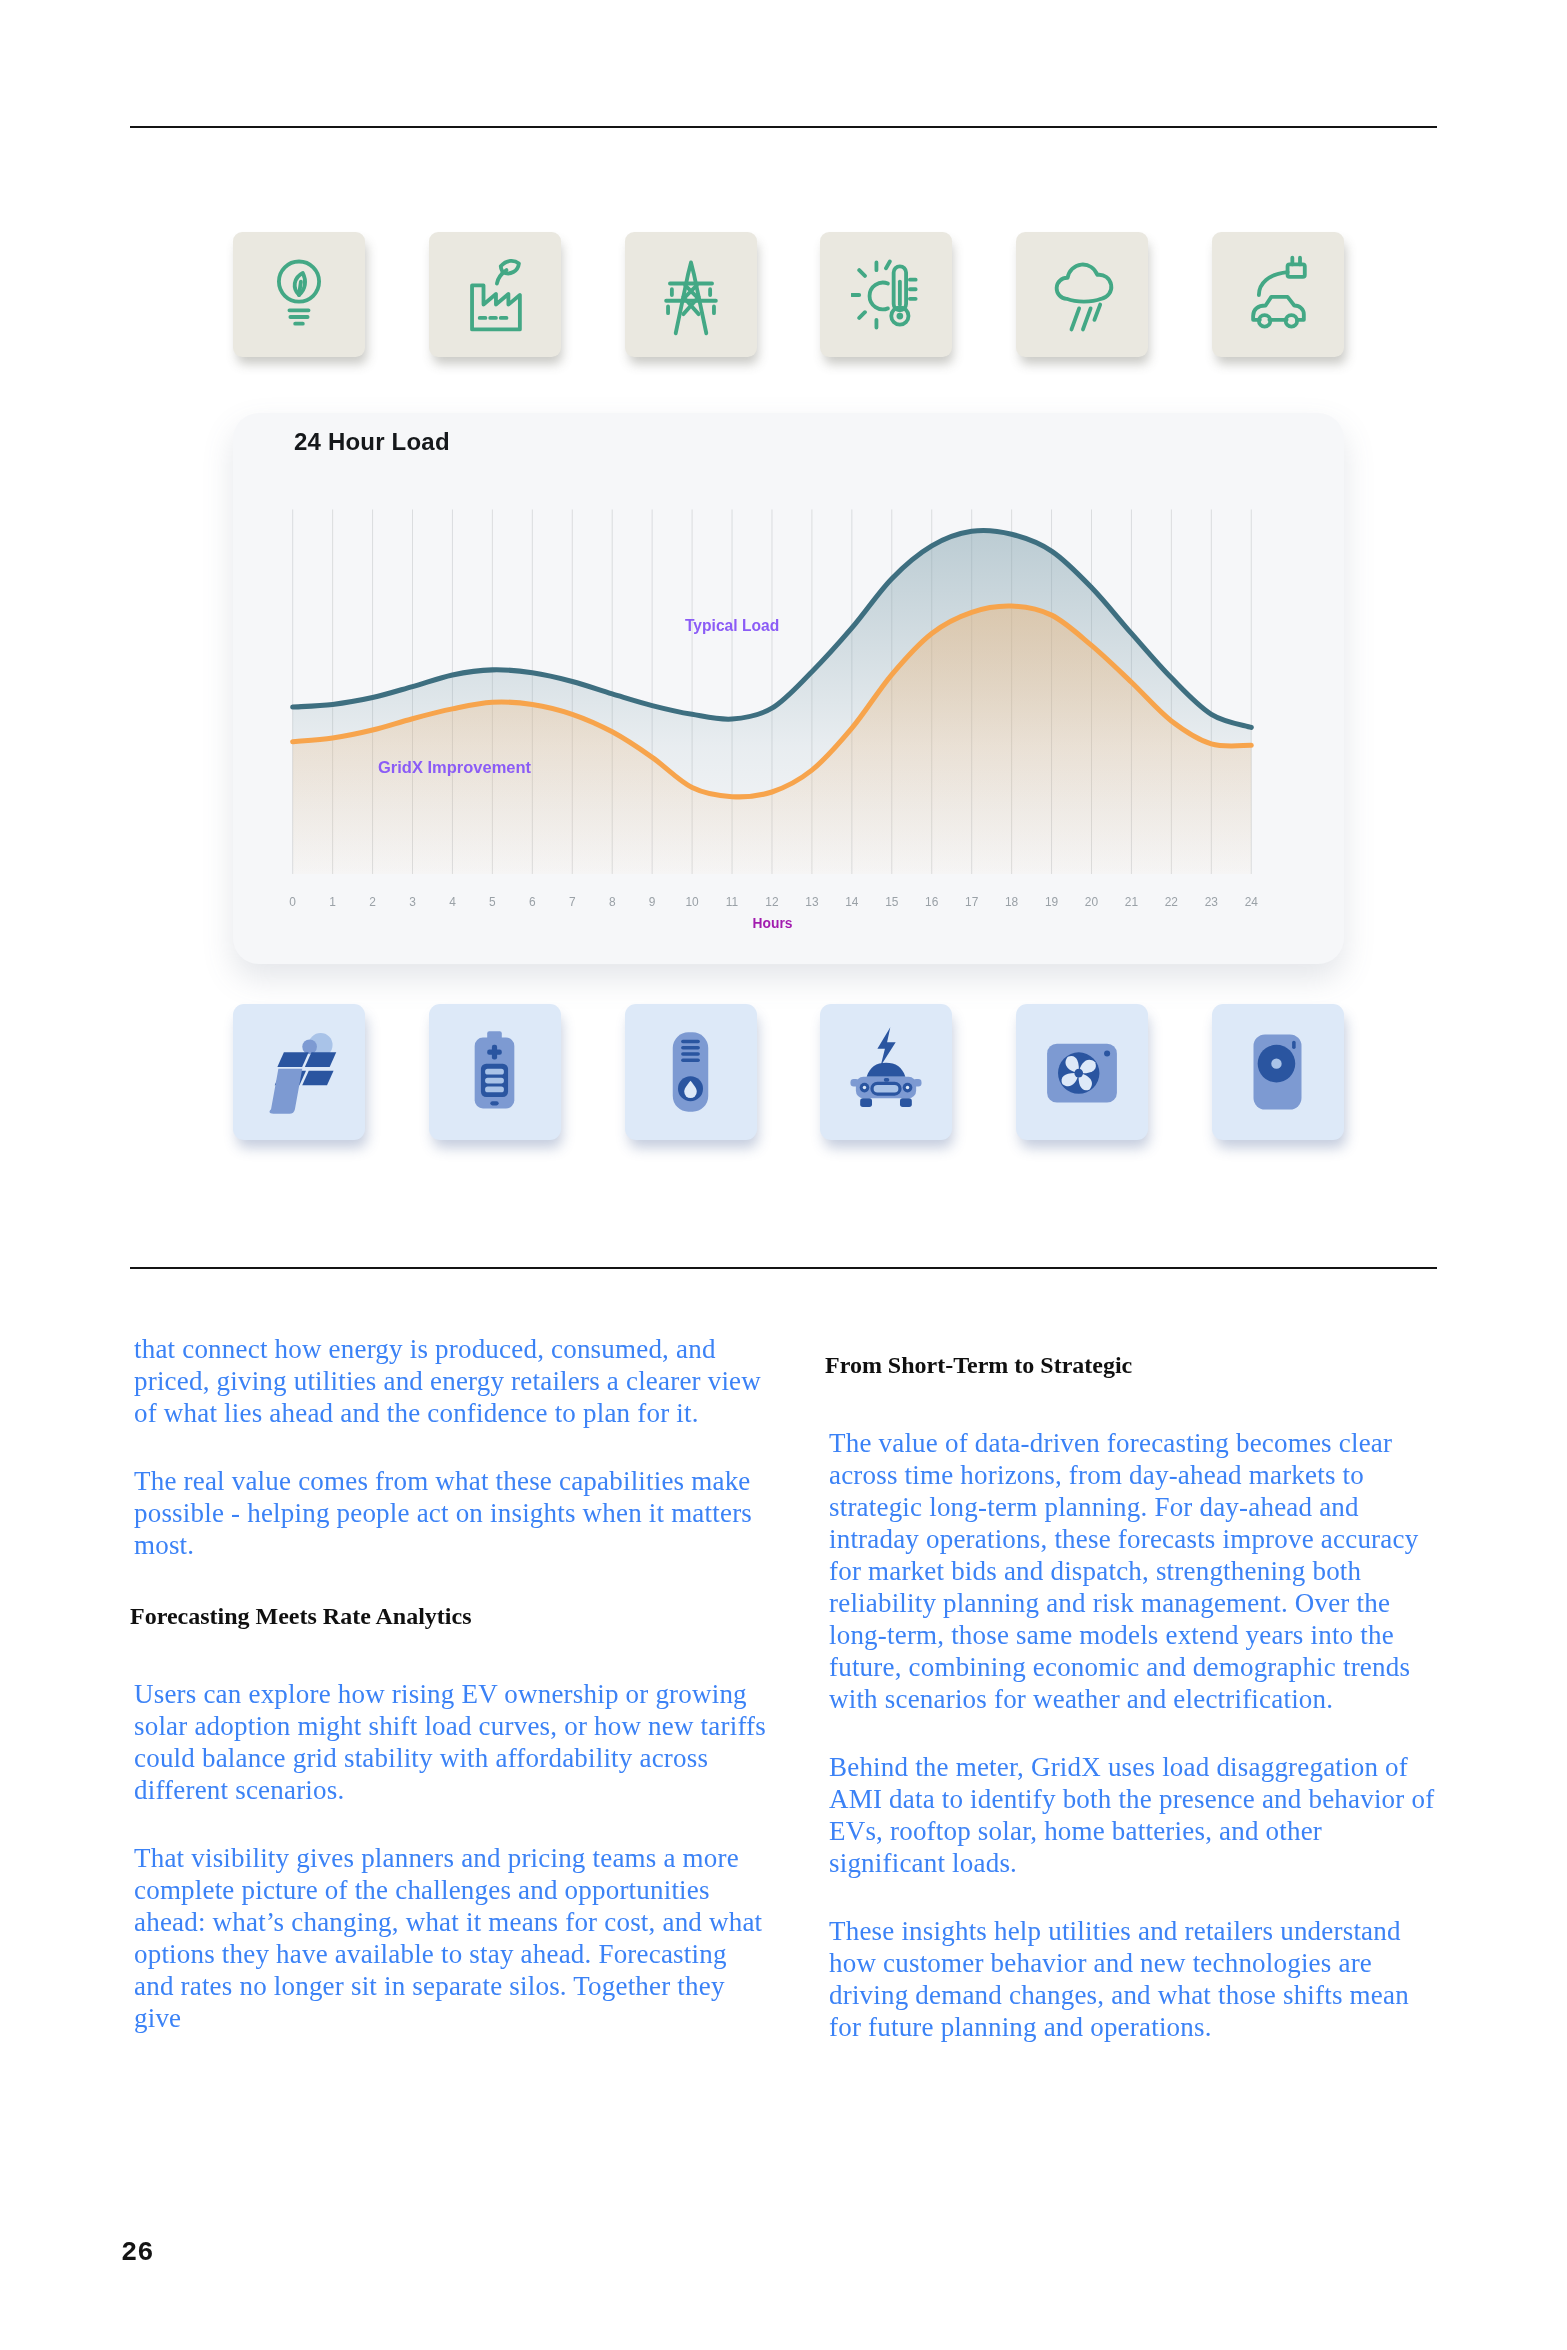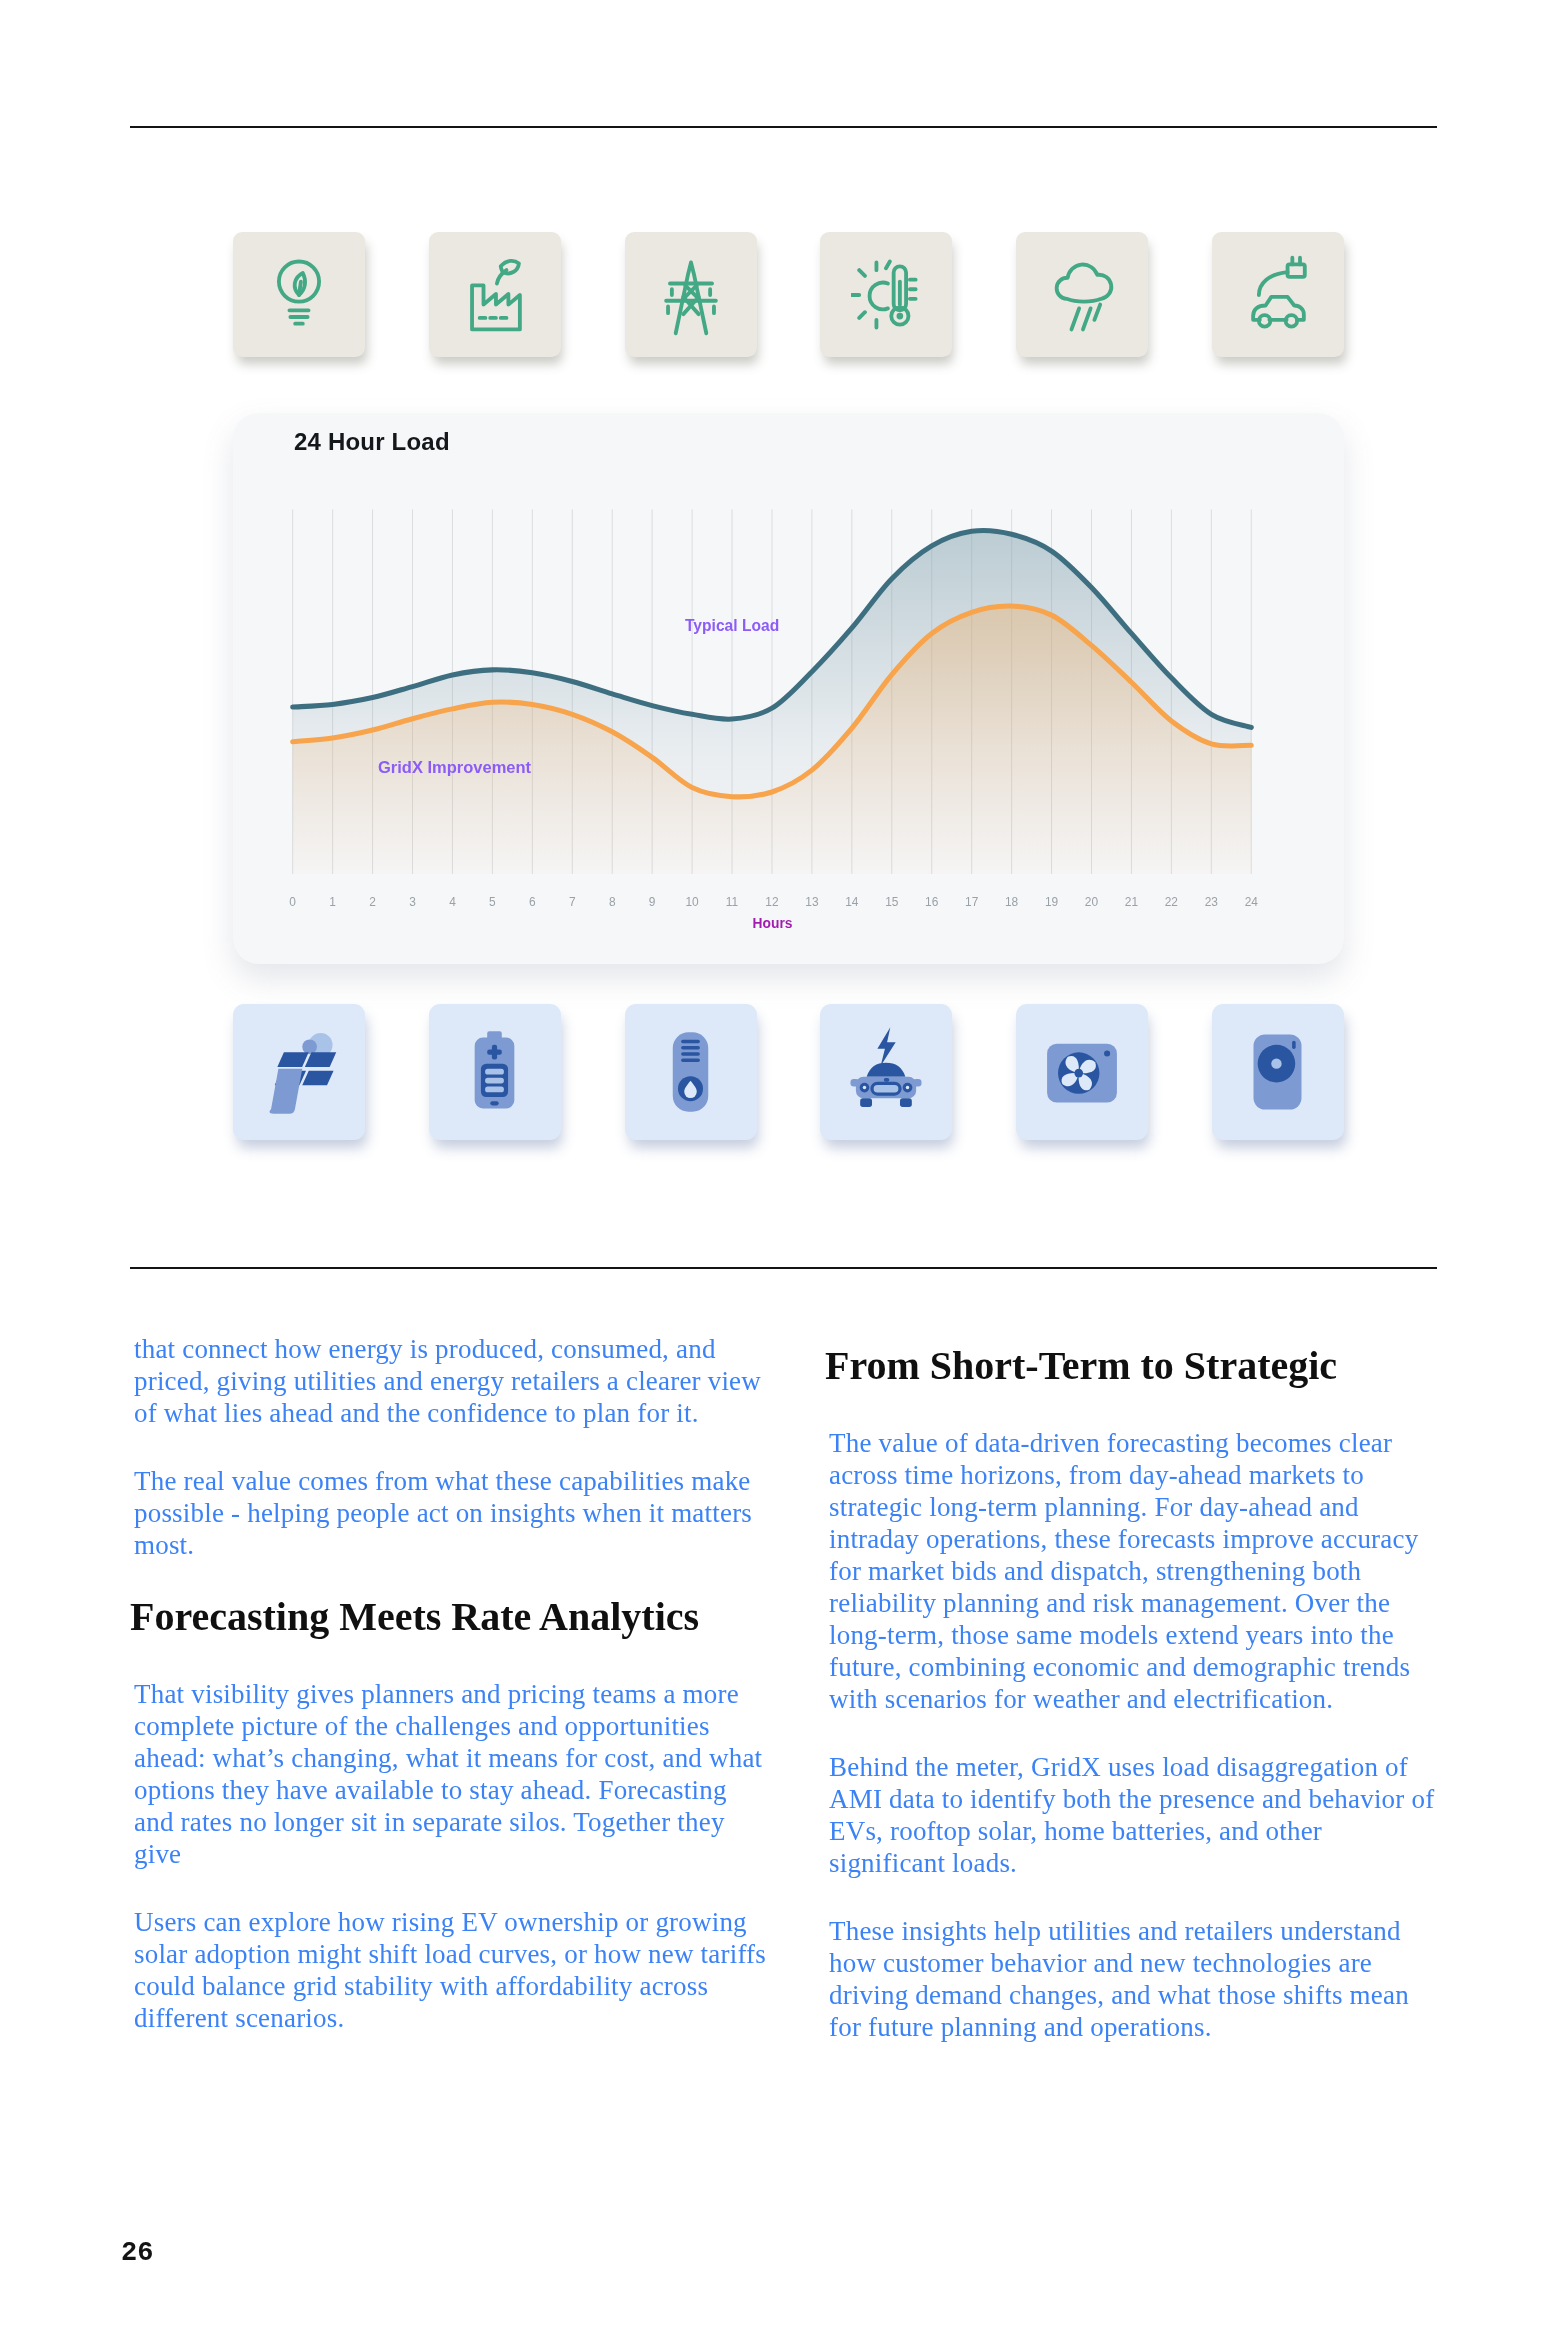--- a/index.html
+++ b/index.html
@@ -28,21 +28,21 @@
   .series-label { position:absolute; font-family:"Liberation Sans",sans-serif; font-weight:700;
         font-size:15.6px; color:#8b5cf6; }
   .series-label.typical { left:452px; top:204px; }
   .series-label.gridx { left:145px; top:345px; font-size:16.5px; }
   .x-axis-title { position:absolute; left:60px; width:959px; top:503px; text-align:center;
         font-family:"Liberation Sans",sans-serif; font-weight:600; font-size:13.8px; color:#a21caf; }
 
   .article { position:absolute; left:130px; top:1333px; width:1307px; display:grid;
         grid-template-columns:643px 612px; column-gap:52px; }
   .article p { font-size:27px; line-height:32px; margin:0 0 36px 4px; color:#3b82f6; letter-spacing:0.2px; }
-  .article h2 { font-size:40px; line-height:39px; font-weight:bold; color:#101010; margin:13px 0 42px 0; }
+  .article h2 { font-size:24px; line-height:39px; font-weight:bold; color:#101010; margin:13px 0 42px 0; }
   .page-number { position:absolute; left:121px; top:2238px; font-size:27px; font-weight:bold; color:#141414;font-family:Liberation Mono, monospace; }
 </style>
 </head>
 <body>
 
 <div class="page">
 
   <div class="rule top"></div>
 
   <div class="icon-row green">
@@ -257,22 +257,22 @@
     </div>
   </div>
 
   <div class="rule mid"></div>
 
   <div class="article">
     <div class="col-left">
       <p>that connect how energy is produced, consumed, and priced, giving utilities and energy retailers a clearer view of what lies ahead and the confidence to plan for it.</p>
       <p>The real value comes from what these capabilities make possible - helping people act on insights when it matters most.</p>
       <h2>Forecasting Meets Rate Analytics</h2>
+      <p>Users can explore how rising EV ownership or growing solar adoption might shift load curves, or how new tariffs could balance grid stability with affordability across different scenarios.</p>
       <p>That visibility gives planners and pricing teams a more complete picture of the challenges and opportunities ahead: what’s changing, what it means for cost, and what options they have available to stay ahead. Forecasting and rates no longer sit in separate silos. Together they give</p>
-      <p>Users can explore how rising EV ownership or growing solar adoption might shift load curves, or how new tariffs could balance grid stability with affordability across different scenarios.</p>
     </div>
     <div class="col-right">
       <h2>From Short-Term to Strategic</h2>
       <p>The value of data-driven forecasting becomes clear across time horizons, from day-ahead markets to strategic long-term planning. For day-ahead and intraday operations, these forecasts improve accuracy for market bids and dispatch, strengthening both reliability planning and risk management. Over the long-term, those same models extend years into the future, combining economic and demographic trends with scenarios for weather and electrification.</p>
       <p>Behind the meter, GridX uses load disaggregation of AMI data to identify both the presence and behavior of EVs, rooftop solar, home batteries, and other significant loads.</p>
       <p>These insights help utilities and retailers understand how customer behavior and new technologies are driving demand changes, and what those shifts mean for future planning and operations.</p>
     </div>
   </div>
 
   <div class="page-number">26</div>

